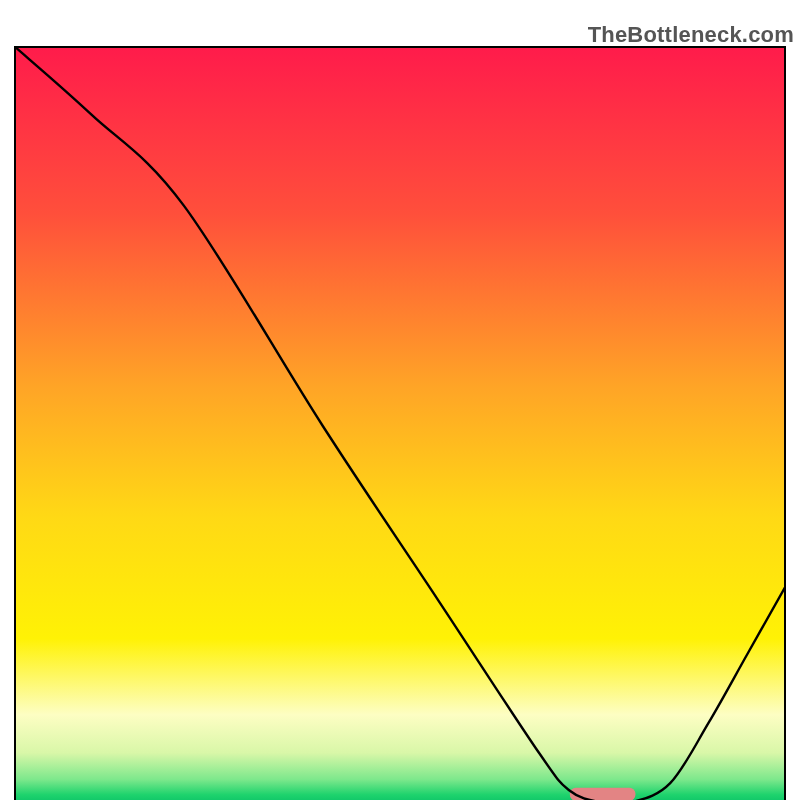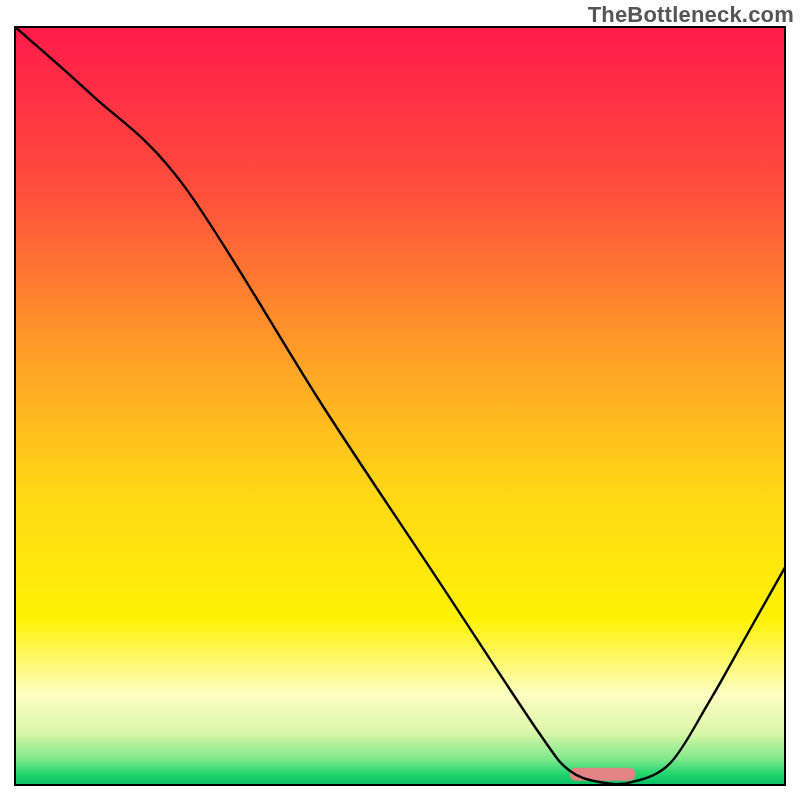--- a/index.html
+++ b/index.html
@@ -8,20 +8,21 @@
     width: 800px;
     height: 800px;
     overflow: hidden;
     background: #fff;
     font-family: Arial, Helvetica, sans-serif;
   }
   .container {
     position: relative;
     width: 800px;
     height: 596px;
+    margin-top: 20px;
   }
   .watermark {
     position: absolute;
     top: 2px;
     right: 6px;
     color: #555;
     font-size: 22px;
     font-weight: 600;
     letter-spacing: 0.2px;
     z-index: 10;

